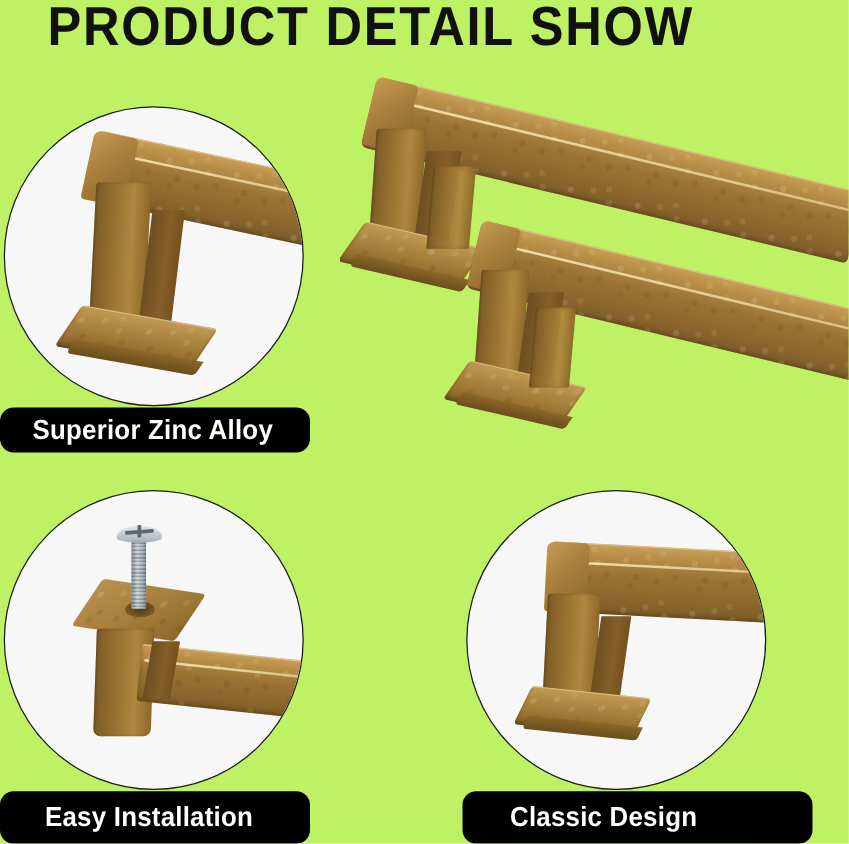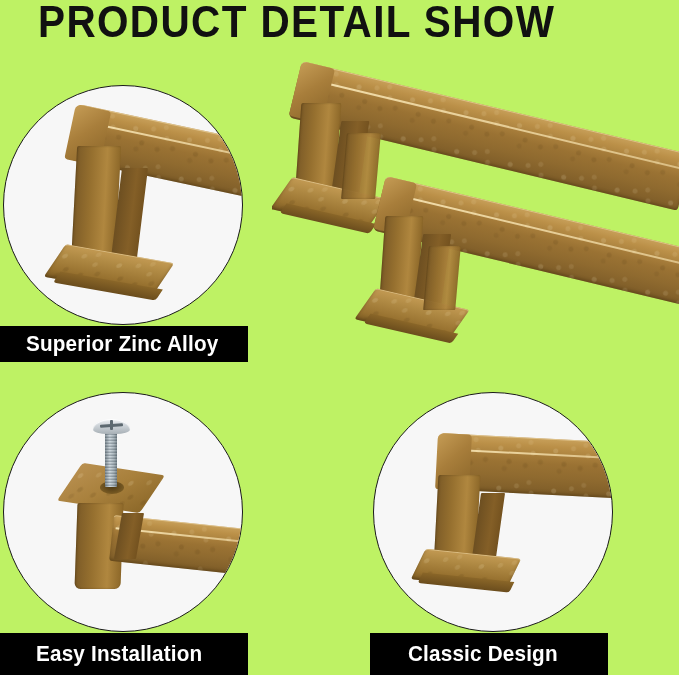--- a/index.html
+++ b/index.html
@@ -48,34 +48,35 @@
   #inset-bl { left: 3px;   top: 392px; width: 240px; height: 240px; }
   #inset-br { left: 373px; top: 392px; width: 240px; height: 240px; }
 
   
   .caption-bar {
     position: absolute;
     background: #000000;
     display: flex;
     align-items: center;
     box-sizing: border-box;
+    border-radius: 11px;
   }
   .caption-text {
     color: #ffffff;
     font-family: "Liberation Sans", sans-serif;
     font-weight: bold;
     font-size: 22px;
     letter-spacing: 0.2px;
     transform: scaleX(0.94);
     transform-origin: left center;
     white-space: nowrap;
   }
   #cap-zinc    { left: 0px;   top: 326px; width: 248px; height: 36px; padding-left: 26px; }
   #cap-install { left: 0px;   top: 633px; width: 248px; height: 42px; padding-left: 36px; text-decoration: underline; }
-  #cap-design  { left: 370px; top: 633px; width: 238px; height: 42px; padding-left: 38px; }
+  #cap-design  { left: 370px; top: 633px; width: 280px; height: 42px; padding-left: 38px; }
 
   
   #hero {
     position: absolute;
     left: 272px;
     top: 55px;
     width: 407px;
     height: 330px;
     overflow: hidden;
   }

